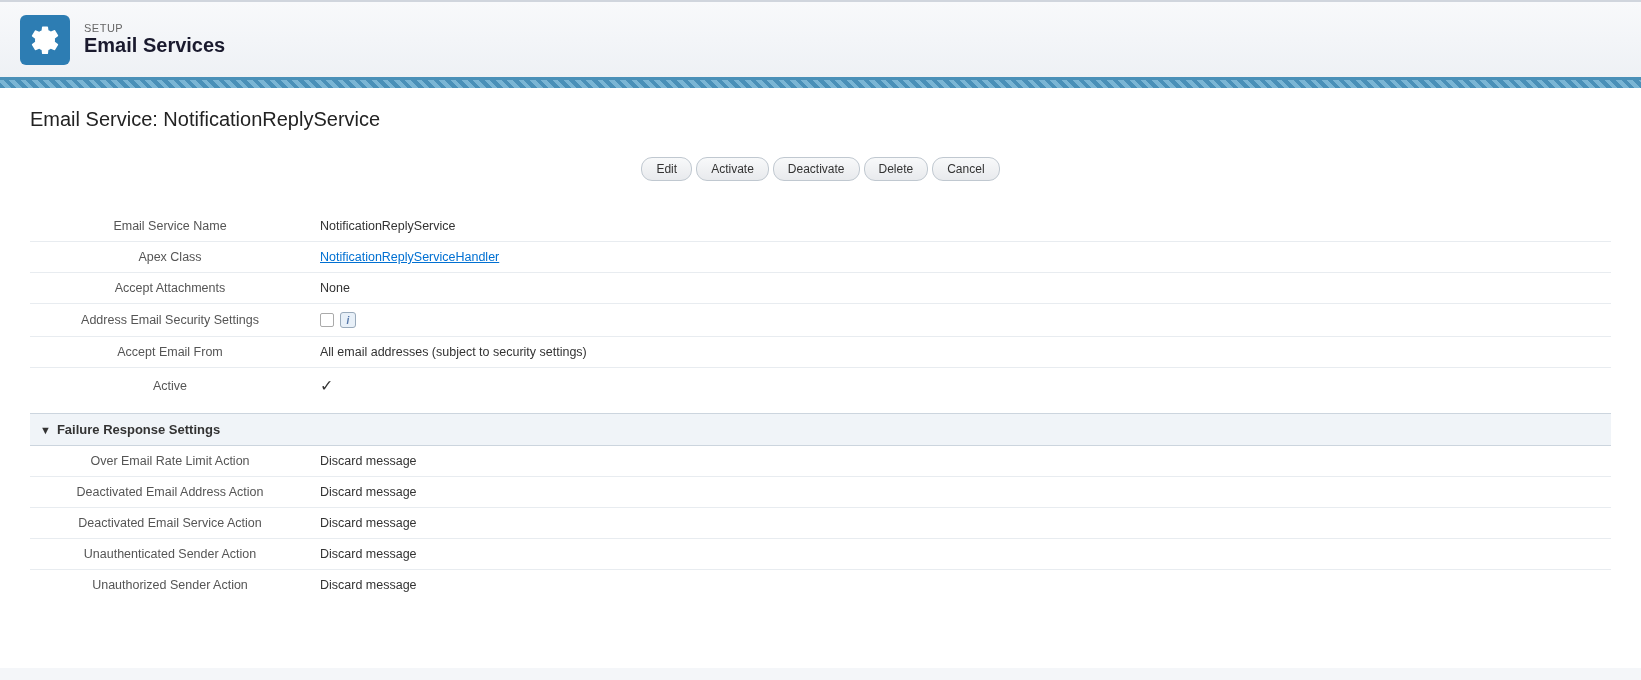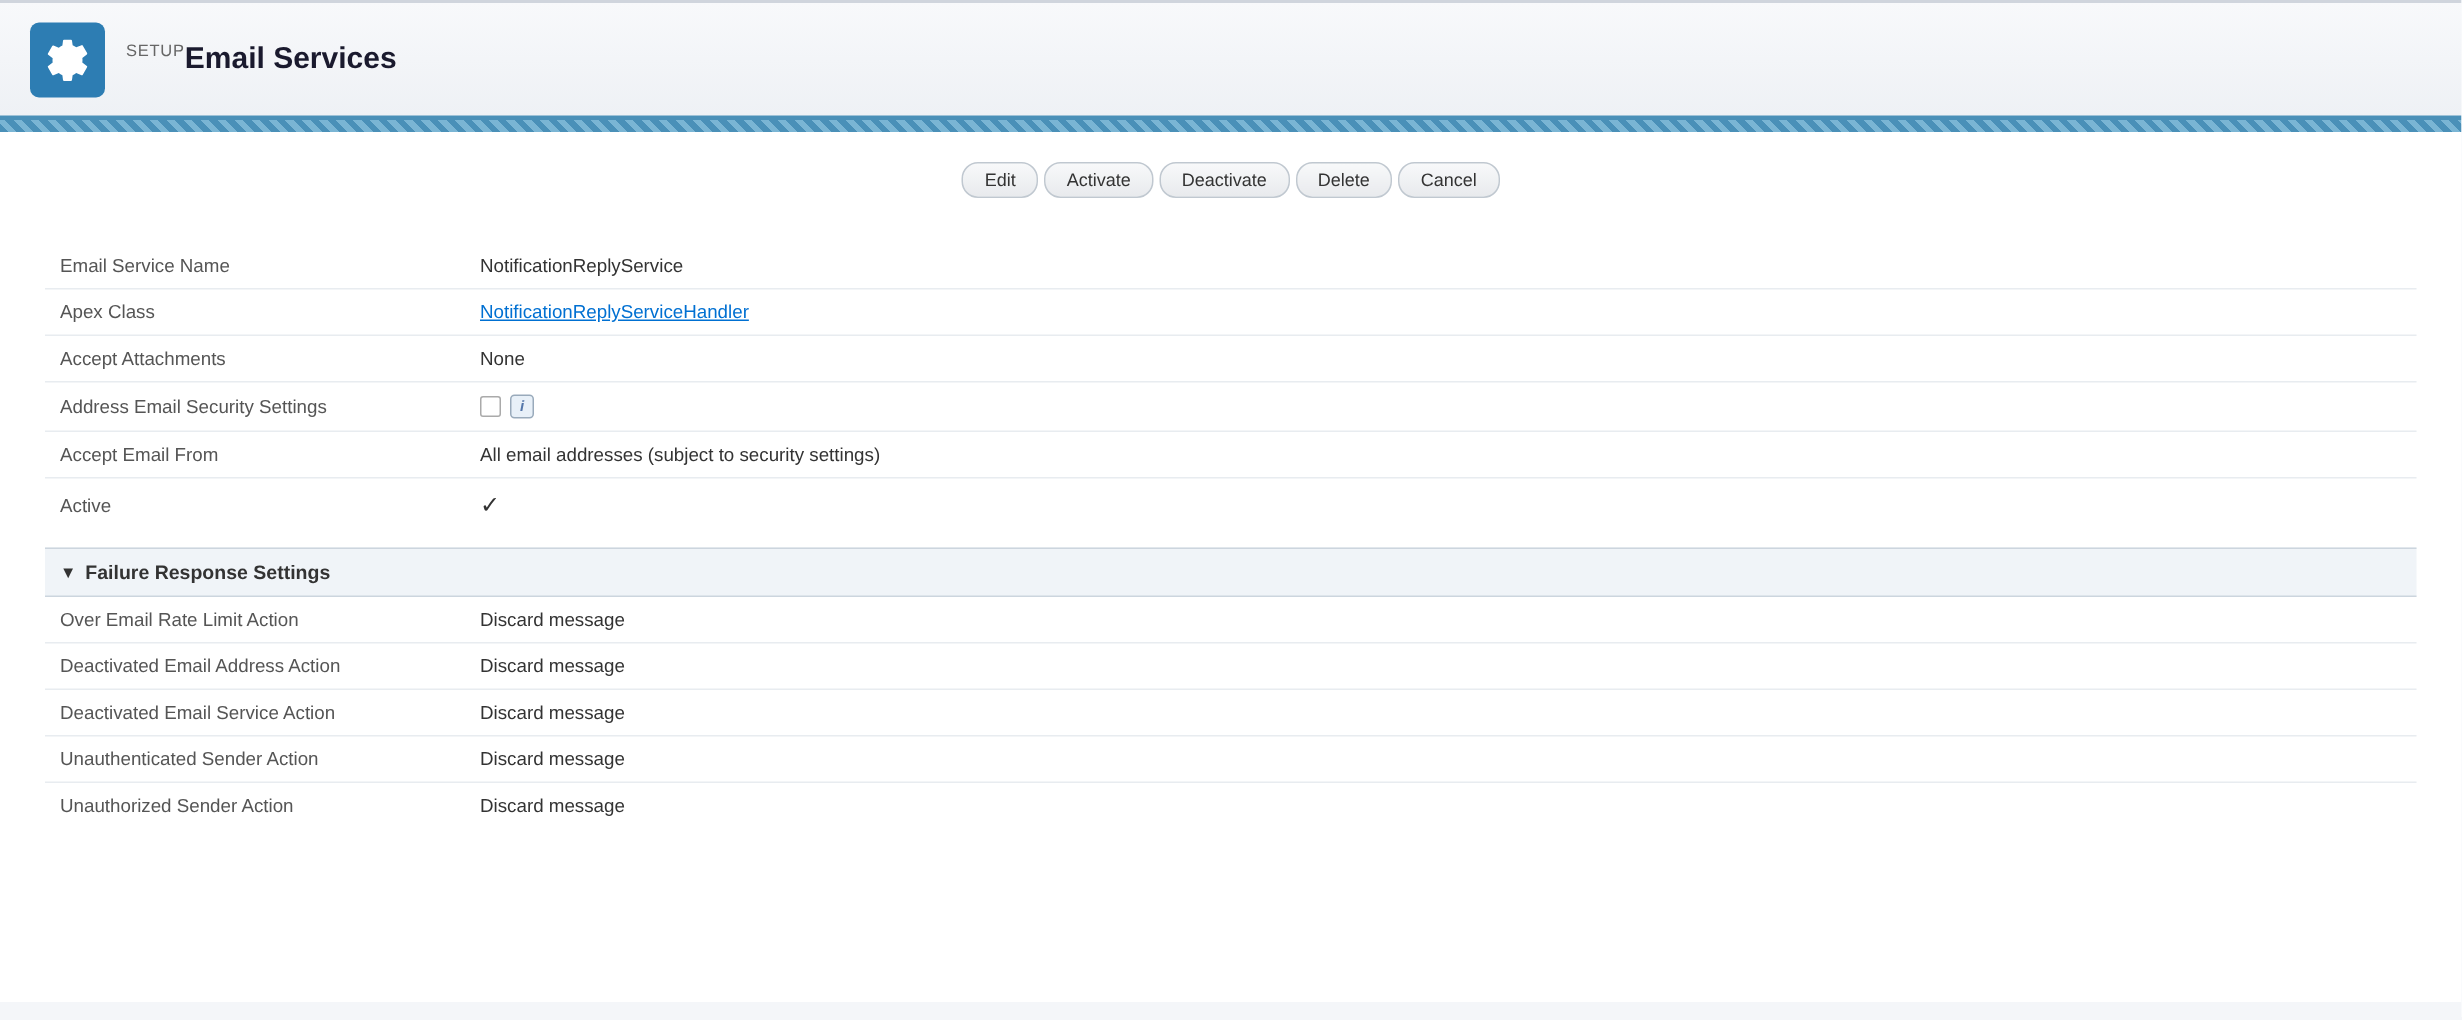--- a/index.html
+++ b/index.html
@@ -18,21 +18,21 @@
       border-top: 2px solid #d0d5dd;
     }
     .header-icon {
       width: 50px; height: 50px;
       background: #2d7db3;
       border-radius: 6px;
       display: flex; align-items: center; justify-content: center;
       flex-shrink: 0;
     }
     .header-icon svg { width: 30px; height: 30px; fill: white; }
-    .header-text { display: flex; flex-direction: row; }
+    .header-text { display: flex; flex-direction: column; }
     .header-setup {
       font-size: 11px; color: #666; text-transform: uppercase; letter-spacing: 0.5px;
     }
     .header-title { font-size: 20px; font-weight: bold; color: #1a1a2e; }
 
     
     .stripe {
       height: 8px;
       background: repeating-linear-gradient(
         45deg,
@@ -84,21 +84,21 @@
       border-collapse: collapse;
       margin-bottom: 10px;
     }
     .form-table tr { border-bottom: 1px solid #e8ecf0; }
     .form-table tr:last-child { border-bottom: none; margin-top: 16px; }
     .form-table td {
       padding: 8px 10px;
       vertical-align: middle;
     }
     .form-label {
-      text-align: left;
+      text-align: center;
       color: #555;
       font-weight: 500;
       width: 280px;
       padding-right: 14px;
       font-size: 12.5px;
     }
     .form-value {
       color: #333;
       font-size: 12.5px;
     }
@@ -166,20 +166,21 @@
   </div>
   <div class="header-text">
     <span class="header-setup">SETUP</span>
     <span class="header-title">Email Services</span>
   </div>
 </div>
 
 <div class="stripe"></div>
 
 <div class="main-content">
+  <div class="page-title">Email Service: NotificationReplyService</div>
 
   <div class="action-buttons">
     <button class="btn">Edit</button>
     <button class="btn">Activate</button>
     <button class="btn">Deactivate</button>
     <button class="btn">Delete</button>
     <button class="btn">Cancel</button>
   </div>
 
   <table class="form-table">

